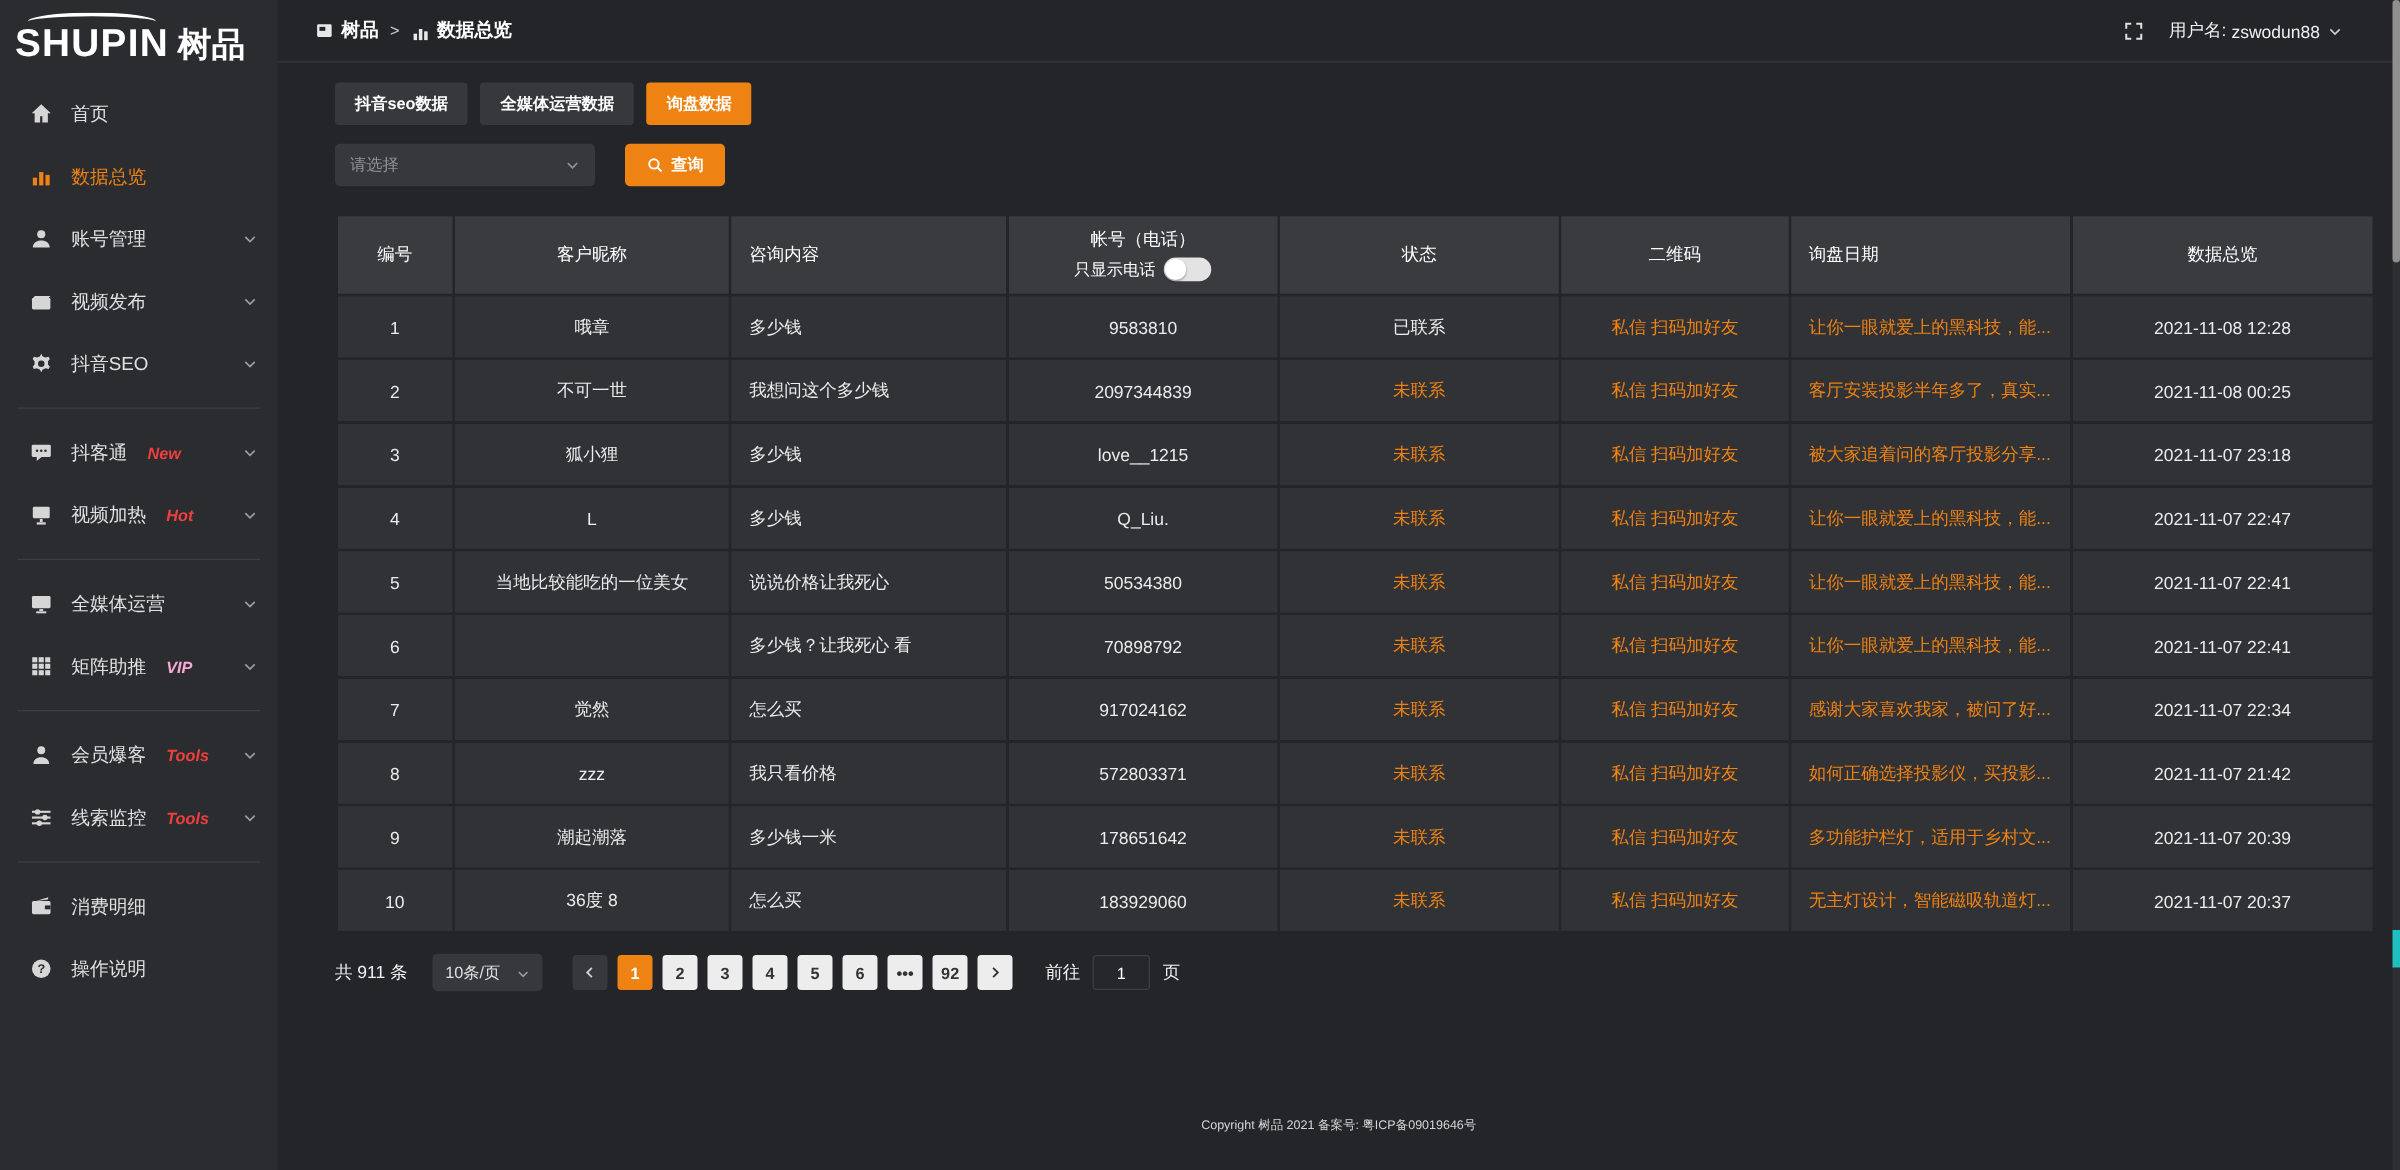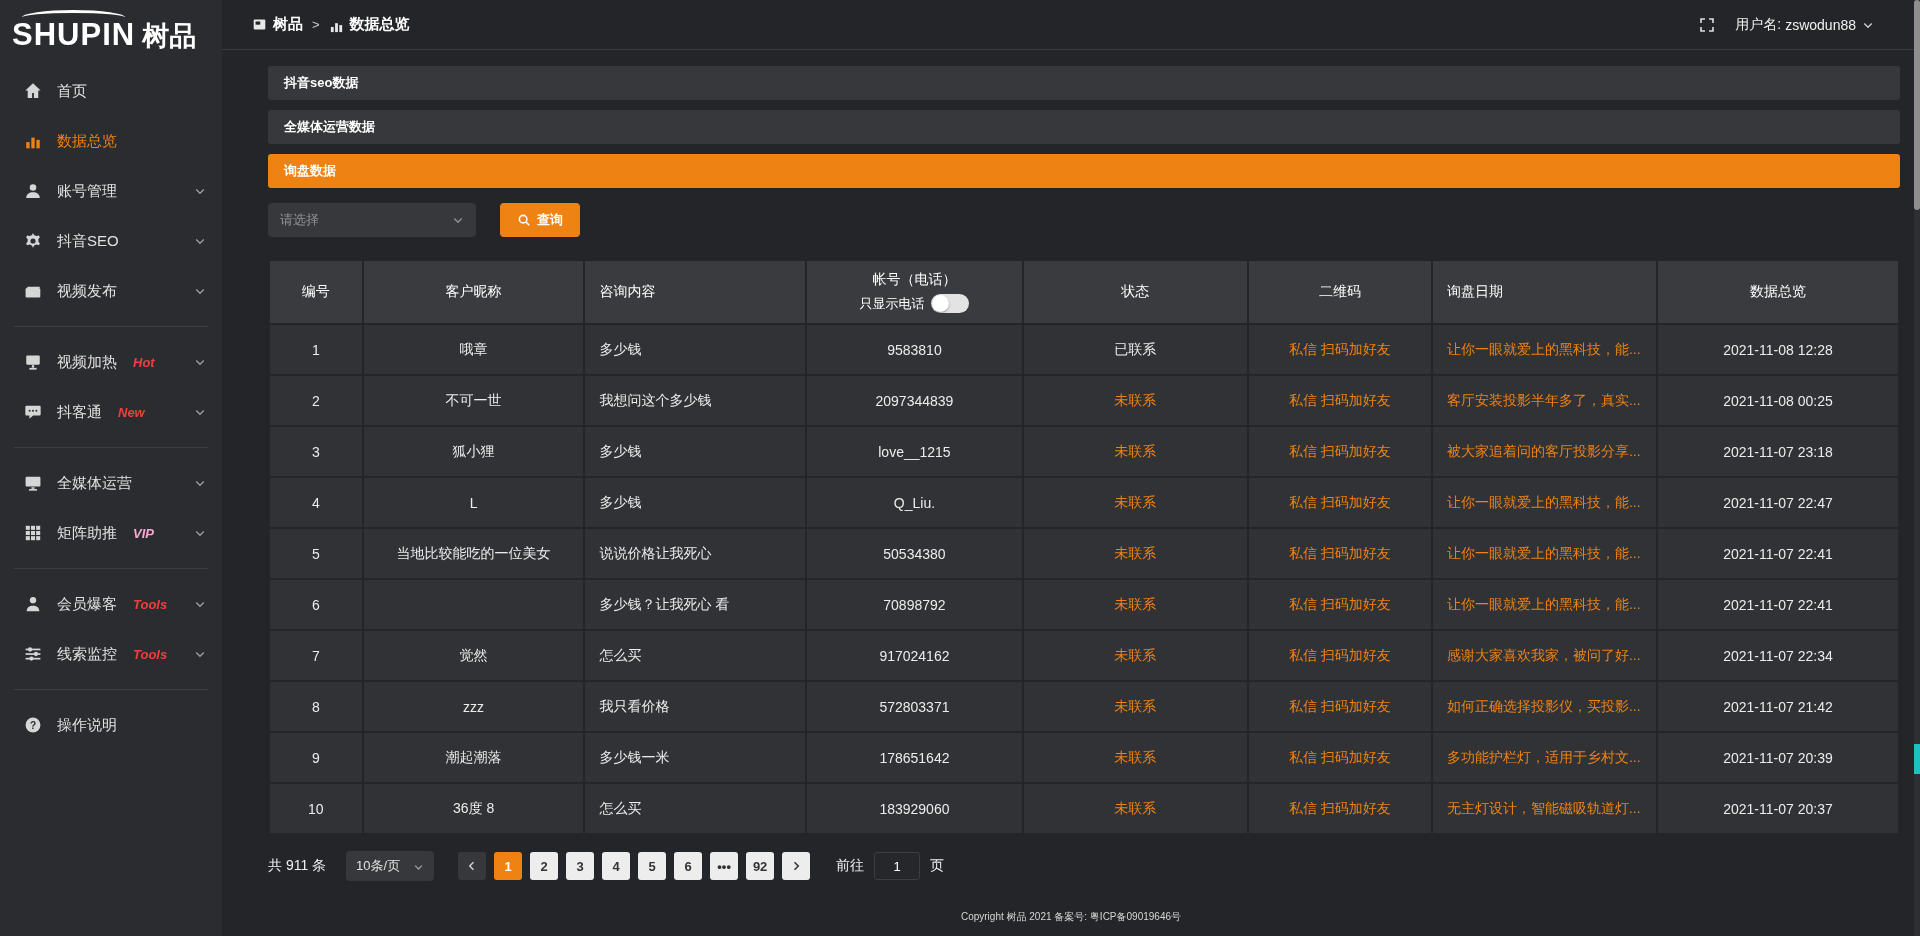--- a/index.html
+++ b/index.html
@@ -37,21 +37,21 @@
   .crumb { display:flex; align-items:center; gap:6px; cursor:pointer; }
   .crumb .c-icon { width:15px; height:15px; display:inline-flex; color:#e8e8e8; }
   .crumb-sep { color:#cfcfcf; font-weight:normal; font-size:13px; }
   .topbar-right { display:flex; align-items:center; gap:20px; font-size:14px; color:#f0f0f0; }
   .fs-btn { width:16px; height:16px; display:inline-flex; color:#e0e0e0; cursor:pointer; }
   .user-menu { display:flex; align-items:center; gap:4px; cursor:pointer; }
   .user-menu .c-icon { width:12px; height:12px; display:inline-flex; color:#cfcfcf; margin-left:2px; }
 
   .content { flex:1; padding:16px 20px 0 46px; display:flex; flex-direction:column; }
 
-  .tabs { display:flex; gap:10px;flex-direction:column; }
+  .tabs { display:flex; gap:10px; }
   .tab { height:34px; padding:0 16px; background:#37383b; color:#fff; font-size:13px; font-weight:bold;
     border-radius:3px; display:flex; align-items:center; cursor:pointer; border:none; }
   .tab.active { background:#ee8213; }
 
   .filters { display:flex; align-items:flex-start; margin-top:15px; }
   .filter-select { width:208px; height:34px; background:#37383b; border-radius:4px; display:flex; align-items:center;
     justify-content:space-between; padding:0 12px; color:#8f9296; font-size:13px; cursor:pointer; }
   .filter-select .c-icon { width:12px; height:12px; display:inline-flex; color:#8f9296; }
   .range-btn { height:34px; padding:0 13px; background:#fff; color:#2b2b2b; font-size:13px; border-radius:4px;
     border:1px solid #fff; margin-left:12px; cursor:pointer; font-weight:bold; }
@@ -135,73 +135,73 @@
           <span>账号管理</span>
           <span class="side-chevron">
             <svg viewBox="0 0 16 16" width="12" height="12">
               <path d="M3 6l5 5 5-5" fill="none" stroke="currentColor" stroke-width="1.8"></path>
             </svg>
           </span>
         </div>
         <div class="side-item">
           <span class="s-icon">
             <svg viewBox="0 0 16 16" width="18" height="18" fill="currentColor">
+              <path d="M14.5 4.2l-2 2.4H1.4l2-2.4z"></path>
+              <rect x="1.4" y="5.6" width="13.1" height="8.2" rx="1"></rect>
+            </svg>
+          </span>
+          <span>视频发布</span>
+          <span class="side-chevron">
+            <svg viewBox="0 0 16 16" width="12" height="12">
+              <path d="M3 6l5 5 5-5" fill="none" stroke="currentColor" stroke-width="1.8"></path>
+            </svg>
+          </span>
+        </div>
+        <div class="side-item">
+          <span class="s-icon">
+            <svg viewBox="0 0 16 16" width="18" height="18" fill="currentColor">
               <path d="M8 0.8l1 2a5.3 5.3 0 0 1 2 .8l2.2-.6.9 1.6-1.4 1.8c.2.6.2 1.3 0 2l1.4 1.8-.9 1.6-2.2-.6a5.3 5.3 0 0 1-2 .8l-1 2-1-2a5.3 5.3 0 0 1-2-.8l-2.2.6-.9-1.6 1.4-1.8a5.3 5.3 0 0 1 0-2L1.9 4.6l.9-1.6 2.2.6a5.3 5.3 0 0 1 2-.8z"></path>
               <circle cx="8" cy="8" r="2.3" fill="#2b2c2f"></circle>
             </svg>
           </span>
           <span>抖音SEO</span>
           <span class="side-chevron">
             <svg viewBox="0 0 16 16" width="12" height="12">
               <path d="M3 6l5 5 5-5" fill="none" stroke="currentColor" stroke-width="1.8"></path>
             </svg>
           </span>
         </div>
-        <div class="side-item">
-          <span class="s-icon">
-            <svg viewBox="0 0 16 16" width="18" height="18" fill="currentColor">
-              <path d="M14.5 4.2l-2 2.4H1.4l2-2.4z"></path>
-              <rect x="1.4" y="5.6" width="13.1" height="8.2" rx="1"></rect>
-            </svg>
-          </span>
-          <span>视频发布</span>
-          <span class="side-chevron">
-            <svg viewBox="0 0 16 16" width="12" height="12">
-              <path d="M3 6l5 5 5-5" fill="none" stroke="currentColor" stroke-width="1.8"></path>
-            </svg>
-          </span>
-        </div>
         <div class="side-divider"></div>
-        <div class="side-item">
-          <span class="s-icon">
-            <svg viewBox="0 0 16 16" width="18" height="18" fill="currentColor">
-              <rect x="2" y="2.2" width="12" height="8.2" rx="1"></rect>
-              <rect x="7" y="10.8" width="2" height="2.2"></rect>
-              <rect x="4.8" y="13.2" width="6.4" height="1.6"></rect>
-            </svg>
-          </span>
-          <span>视频加热</span>
-          <span class="side-badge" style="color: rgb(238, 63, 63);">Hot</span>
-          <span class="side-chevron">
-            <svg viewBox="0 0 16 16" width="12" height="12">
-              <path d="M3 6l5 5 5-5" fill="none" stroke="currentColor" stroke-width="1.8"></path>
-            </svg>
-          </span>
-        </div>
         <div class="side-item">
           <span class="s-icon">
             <svg viewBox="0 0 16 16" width="18" height="18" fill="currentColor">
               <path d="M2.2 2.4h11.6a1 1 0 0 1 1 1v6.8a1 1 0 0 1-1 1H8.2l-3.4 2.9v-2.9H2.2a1 1 0 0 1-1-1V3.4a1 1 0 0 1 1-1z"></path>
               <circle cx="5" cy="6.8" r=".9" fill="#2b2c2f"></circle>
               <circle cx="8" cy="6.8" r=".9" fill="#2b2c2f"></circle>
               <circle cx="11" cy="6.8" r=".9" fill="#2b2c2f"></circle>
             </svg>
           </span>
           <span>抖客通</span>
           <span class="side-badge" style="color: rgb(238, 63, 63);">New</span>
+          <span class="side-chevron">
+            <svg viewBox="0 0 16 16" width="12" height="12">
+              <path d="M3 6l5 5 5-5" fill="none" stroke="currentColor" stroke-width="1.8"></path>
+            </svg>
+          </span>
+        </div>
+        <div class="side-item">
+          <span class="s-icon">
+            <svg viewBox="0 0 16 16" width="18" height="18" fill="currentColor">
+              <rect x="2" y="2.2" width="12" height="8.2" rx="1"></rect>
+              <rect x="7" y="10.8" width="2" height="2.2"></rect>
+              <rect x="4.8" y="13.2" width="6.4" height="1.6"></rect>
+            </svg>
+          </span>
+          <span>视频加热</span>
+          <span class="side-badge" style="color: rgb(238, 63, 63);">Hot</span>
           <span class="side-chevron">
             <svg viewBox="0 0 16 16" width="12" height="12">
               <path d="M3 6l5 5 5-5" fill="none" stroke="currentColor" stroke-width="1.8"></path>
             </svg>
           </span>
         </div>
         <div class="side-divider"></div>
         <div class="side-item">
           <span class="s-icon">
             <svg viewBox="0 0 16 16" width="18" height="18" fill="currentColor">
@@ -268,20 +268,30 @@
           </span>
           <span>线索监控</span>
           <span class="side-badge" style="color: rgb(238, 63, 63);">Tools</span>
           <span class="side-chevron">
             <svg viewBox="0 0 16 16" width="12" height="12">
               <path d="M3 6l5 5 5-5" fill="none" stroke="currentColor" stroke-width="1.8"></path>
             </svg>
           </span>
         </div>
         <div class="side-divider"></div>
+        <div class="side-item">
+          <span class="s-icon">
+            <svg viewBox="0 0 16 16" width="18" height="18" fill="currentColor">
+              <path d="M12.8 3.2l-8.6 1 8.8-2.6z"></path>
+              <rect x="1.4" y="4.2" width="13.2" height="9.4" rx="1.2"></rect>
+              <rect x="10.6" y="7.4" width="4" height="2.8" fill="#2b2c2f"></rect>
+            </svg>
+          </span>
+          <span>消费明细</span>
+        </div>
         <div class="side-item">
           <span class="s-icon">
             <svg viewBox="0 0 16 16" width="18" height="18">
               <circle cx="8" cy="8" r="6.6" fill="currentColor"></circle>
               <text x="8" y="11.2" text-anchor="middle" font-size="9" font-weight="bold" fill="#2b2c2f">?</text>
             </svg>
           </span>
           <span>操作说明</span>
         </div>
       </nav>

